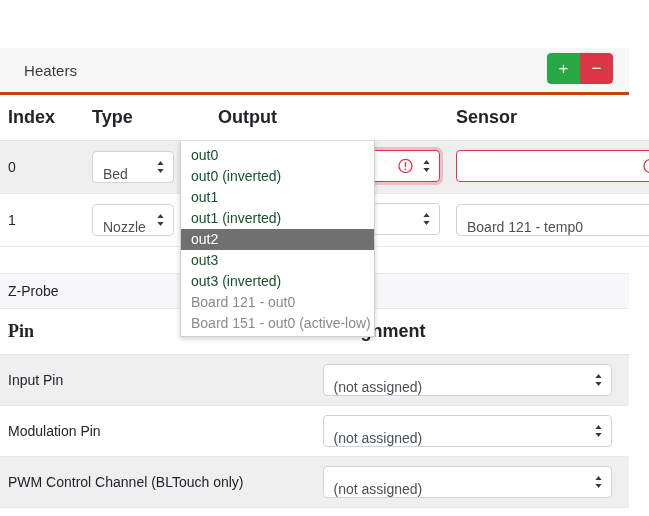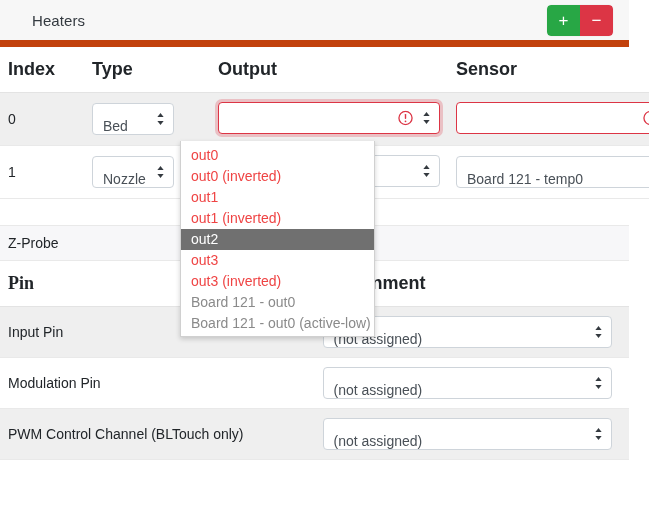--- a/index.html
+++ b/index.html
@@ -23,25 +23,26 @@
     position: absolute;
     left: 0;
     top: 0;
     width: 629px;
     background: #ffffff;
   }
   .panel-header {
     position: relative;
     height: 47px;
     background: #f7f7f7;
-    border-bottom: 7px solid #c2410c;
+    border-bottom: 3px solid #c2410c;
     display: flex;
     align-items: center;
-    padding: 0 32px;
+    padding: 0 24px;
     box-sizing: border-box;
+    margin-top: 48px;
   }
   .panel-title {
     font-size: 15px;
     color: #343a40;
     letter-spacing: .1px;
   }
   .header-btns {
     position: absolute;
     right: 16px;
     top: 5px;
@@ -176,21 +177,21 @@
     border-top: none;
     box-shadow: 0 2px 5px rgba(0,0,0,.18);
     z-index: 50;
     padding: 4px 0 2px 0;
     box-sizing: border-box;
   }
   .dd-item {
     padding: 1px 0 1px 10px;
     font-size: 14px;
     line-height: 19px;
-    color: #ef4444;
+    color: #14532d;
     white-space: nowrap;
     cursor: pointer;
   }
   .dd-item.muted { color: #8a8a8a; }
   .dd-item.active { background: #707070; color: #ffffff; }
 </style>
 </head>
 <body>
 
 <div id="screen">
@@ -341,16 +342,16 @@
 
   <div class="dropdown" id="output-dropdown">
       <div class="dd-item">out0</div>
       <div class="dd-item">out0 (inverted)</div>
       <div class="dd-item">out1</div>
       <div class="dd-item">out1 (inverted)</div>
       <div class="dd-item active">out2</div>
       <div class="dd-item">out3</div>
       <div class="dd-item">out3 (inverted)</div>
       <div class="dd-item muted">Board 121 - out0</div>
-      <div class="dd-item muted">Board 121 - out0 (active-low)</div>
+      <div class="dd-item muted">Board 151 - out0 (active-low)</div>
     </div>
 
 </div>
 
 </body></html>

